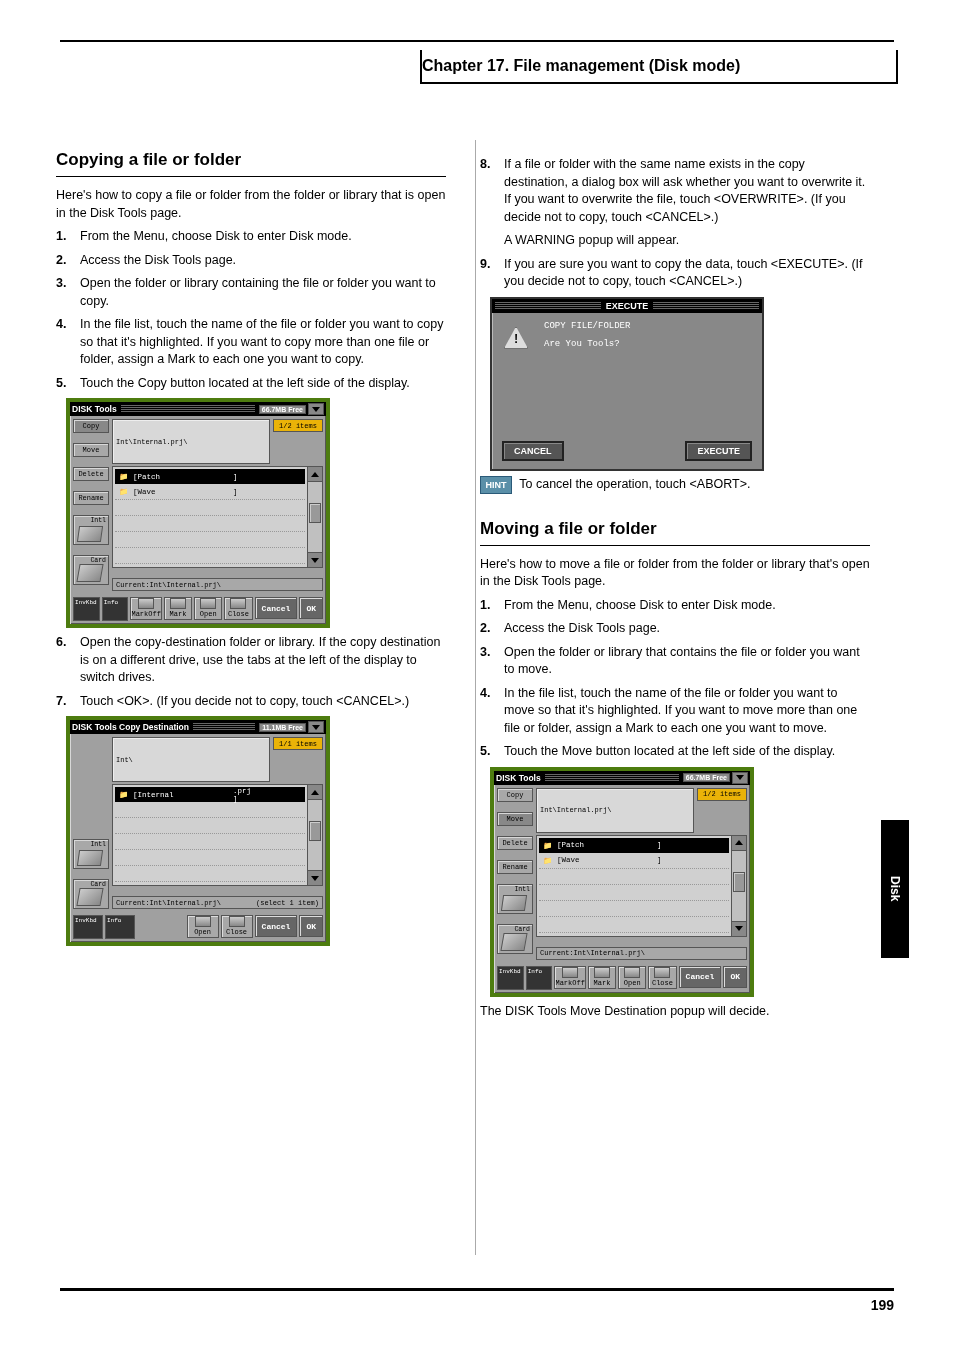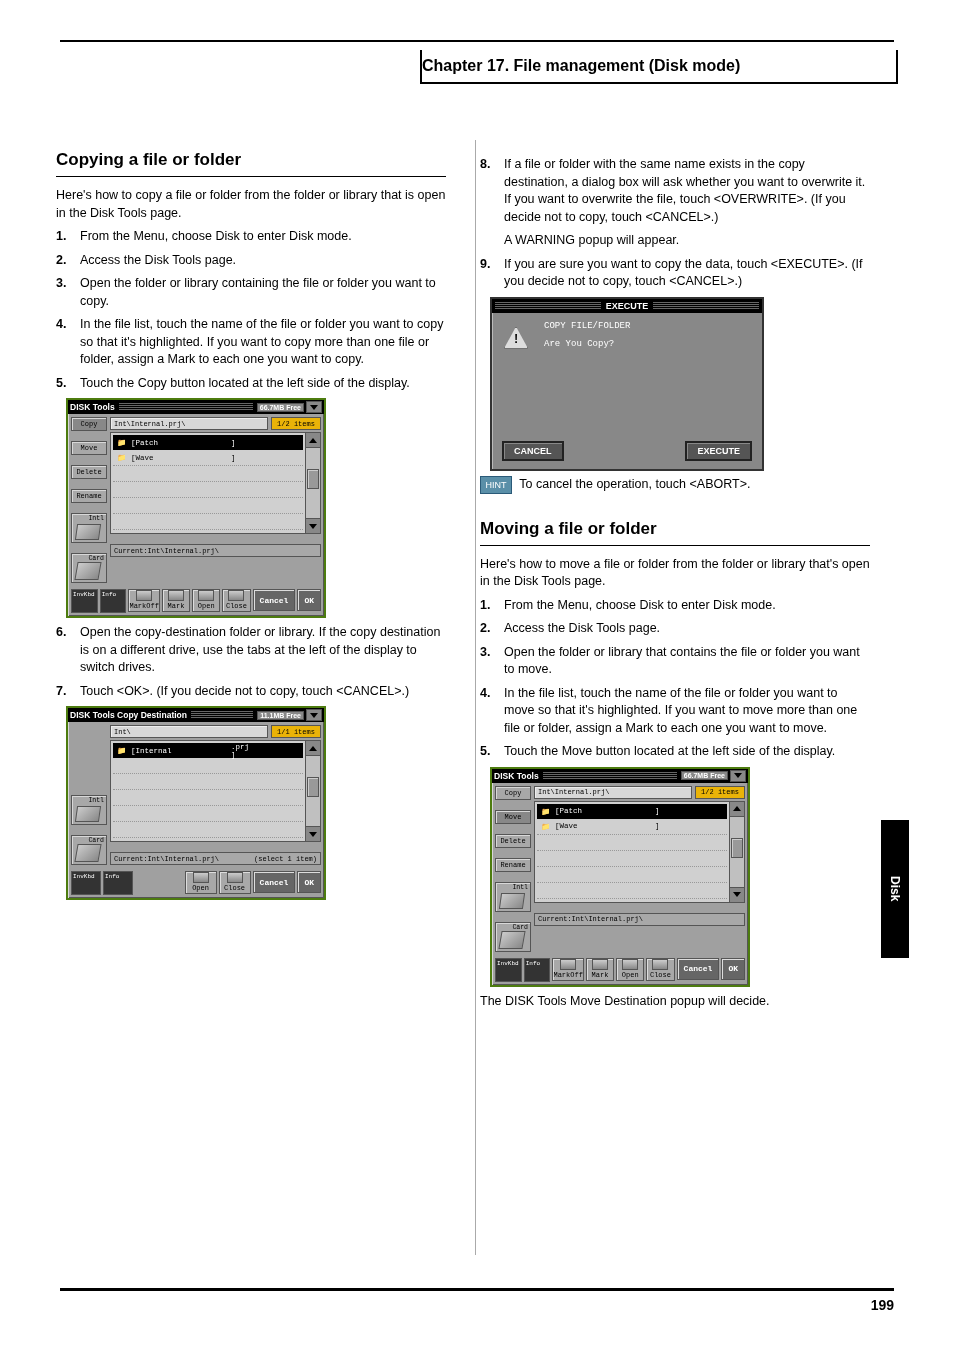--- a/index.html
+++ b/index.html
@@ -72,21 +72,21 @@
     font-weight: bold;
     margin-right: 8px;
     min-width: 16px;
   }
   .step .txt { flex: 1; }
 
   
   .win {
     width: 256px;
     background: #a0a0a0;
-    border: 2px solid #4d7c0f;
+    border: 4px solid #4d7c0f;
     box-shadow: inset 1px 1px 0 #d8d8d8, inset -1px -1px 0 #555;
     font-family: "Courier New", monospace;
     font-size: 8px;
     color: #000;
     margin: 6px 0 6px 10px;
   }
   .win .titlebar {
     height: 12px;
     background: #000;
     color: #fff;
@@ -187,21 +187,21 @@
     display: flex;
     gap: 3px;
   }
   .pathbar .path {
     flex: 1;
     height: 11px;
     background: #d8d8d8;
     border: 1px solid #555;
     box-shadow: inset 1px 1px 0 #eee;
     font-size: 7px;
-    padding: 0 3px;
+    padding: 16px 3px;
     display: flex;
     align-items: center;
     overflow: hidden;
     white-space: nowrap;
   }
   .pathbar .items {
     width: 48px;
     height: 11px;
     border: 1px solid #555;
     background: #eab308;
@@ -414,21 +414,21 @@
     font-size: 9px;
   }
 
   .hint-icon {
     display: inline-block;
     width: 30px;
     height: 16px;
     background: #5a8fa8;
     color: #fff;
     font-size: 9px;
-    font-weight: normal;
+    font-weight: bold;
     text-align: center;
     line-height: 16px;
     border: 1px solid #2a5a78;
     vertical-align: middle;
     margin-right: 4px;
   }
 
   .chapter-tab {
     position: absolute;
     right: 45px;
@@ -672,21 +672,21 @@
 
   <div class="warn">
     <div class="wtitle">
       <div class="hdl"></div>
       <span>EXECUTE</span>
       <div class="hdl"></div>
     </div>
     <div class="wbody">
       <div class="wicon"></div>
       <div class="wmsg">COPY FILE/FOLDER</div>
-      <div class="wmsg" style="margin-top:8px;">Are You Copy?</div>
+      <div class="wmsg" style="margin-top:8px;">Are You Tools?</div>
     </div>
     <div class="wbtns">
       <div class="wbtn">CANCEL</div>
       <div class="wbtn">EXECUTE</div>
     </div>
   </div>
 
   <div class="para">
     <span class="hint-icon">HINT</span>
     <span>To cancel the operation, touch &lt;ABORT&gt;.</span>

